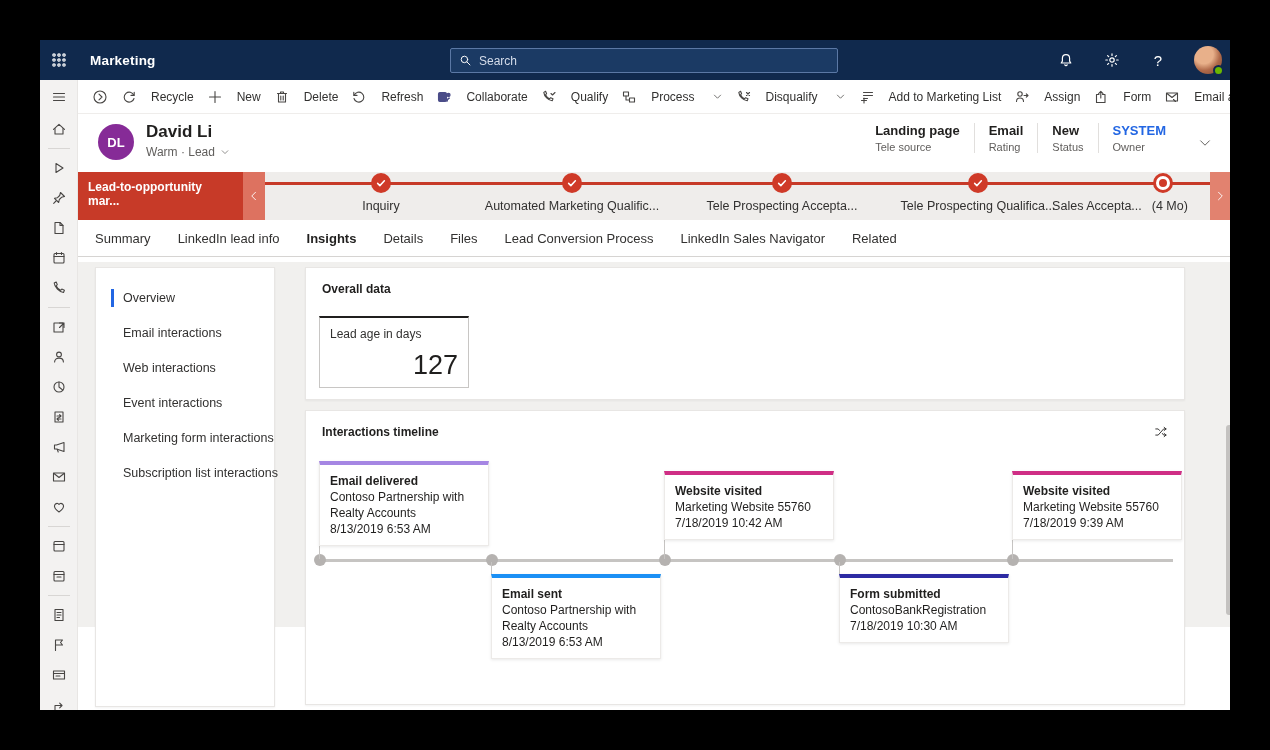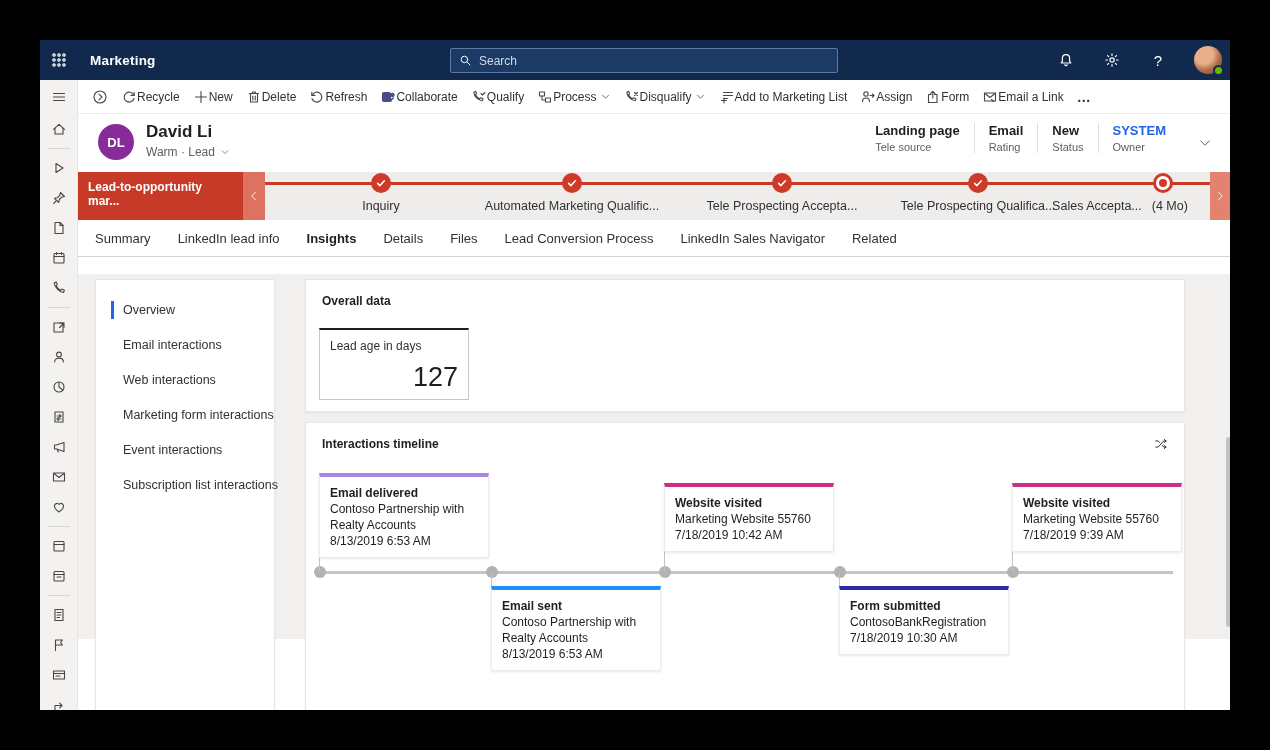--- a/index.html
+++ b/index.html
@@ -19,21 +19,21 @@
   
   .rail { position:absolute; left:0; top:40px; width:38px; height:630px; background:#f3f2f1; border-right:1px solid #e8e6e4; display:flex; flex-direction:column; align-items:stretch; }
   .rail-item { position:relative; height:30px; min-height:30px; display:flex; align-items:center; justify-content:center; cursor:pointer; color:#484644; }
   .rail-div { height:9px; min-height:9px; display:flex; align-items:center; justify-content:center; }
   .rail-div i { display:block; width:22px; height:1px; background:#d8d6d4; }
   svg.i { width:16px; height:16px; fill:none; stroke:#484644; stroke-width:1.1; stroke-linecap:round; stroke-linejoin:round; }
   svg.iw { width:16px; height:16px; fill:none; stroke:#fff; stroke-width:1.2; stroke-linecap:round; stroke-linejoin:round; }
 
   
   .cmdbar { position:absolute; left:38px; top:40px; width:1152px; height:34px; background:#fff; border-bottom:1px solid #efedeb; display:flex; align-items:center; padding-left:14px; gap:13px; overflow:hidden; }
-  .cmd-item { display:flex; align-items:center; gap:0; font-size:12px; color:#323130; white-space:nowrap; cursor:pointer; }
+  .cmd-item { display:flex; align-items:center; gap:14px; font-size:12px; color:#323130; white-space:nowrap; cursor:pointer; }
   .cmd-chev { margin-left:3px; }
 
   
   .rheader { position:absolute; left:38px; top:74px; width:1152px; height:58px; background:#fff; }
   .ravatar { position:absolute; left:20px; top:10px; width:36px; height:36px; border-radius:50%; background:#862b97; color:#fff; display:flex; align-items:center; justify-content:center; font-size:13px; font-weight:700; }
   .rname { position:absolute; left:68px; top:8px; font-size:17px; font-weight:700; color:#201f1e; }
   .rsub { position:absolute; left:68px; top:31px; font-size:12px; color:#605e5c; display:flex; align-items:center; gap:5px; cursor:pointer; }
   .hfields { position:absolute; right:50px; top:9px; display:flex; align-items:center; }
   .hfield { padding:0 14px; text-align:left; cursor:default; }
   .hfield .v { font-size:13px; font-weight:700; color:#201f1e; white-space:nowrap; }
@@ -55,21 +55,21 @@
   .bpf-node.current i { display:block; width:8px; height:8px; border-radius:50%; background:#cf3a28; }
   .bpf-label { position:absolute; top:27px; transform:translateX(-50%); font-size:12.5px; color:#323130; white-space:nowrap; cursor:pointer; }
   .bpf-label b { font-weight:400; margin-left:10px; }
 
   
   .tabs { position:absolute; left:38px; top:180px; width:1152px; height:37px; background:#fff; border-bottom:1px solid #d6d4d2; display:flex; align-items:center; padding-left:17px; gap:27px; }
   .tab { font-size:13px; color:#323130; white-space:nowrap; cursor:pointer; }
   .tab.active { font-weight:700; color:#201f1e; }
 
   
-  .content { position:absolute; left:38px; top:234px; width:1152px; height:365px; background:#f1f0ee; }
+  .content { position:absolute; left:38px; top:222px; width:1152px; height:365px; background:#f1f0ee; }
   .panel { position:absolute; background:#fff; border:1px solid #e8e6e4; box-shadow:0 1px 2px rgba(0,0,0,.05); }
   .navpanel { left:17px; top:5px; width:180px; height:440px; padding-top:12px; }
   .nav-item { position:relative; height:35px; display:flex; align-items:center; padding-left:27px; font-size:12.5px; color:#323130; cursor:pointer; white-space:nowrap; }
   .nav-item.sel::before { content:""; position:absolute; left:15px; top:9px; width:3px; height:18px; background:#2266e3; }
 
   .card-overall { left:227px; top:5px; width:880px; height:133px; padding:14px 16px; }
   .sec-title { font-size:12px; font-weight:700; color:#201f1e; }
   .kpi-tile { position:absolute; left:13px; top:48px; width:150px; height:72px; background:#fff; border:1px solid #c8c6c4; border-top:2px solid #201f1e; padding:9px 10px; cursor:default; }
   .kpi-label { font-size:12px; color:#323130; }
   .kpi-value { position:absolute; right:10px; bottom:6px; font-size:27px; color:#201f1e; }
@@ -466,22 +466,22 @@
     <span class="tab">LinkedIn Sales Navigator</span>
     <span class="tab">Related</span>
   </div>
 
   <div class="content">
 
     <div class="panel navpanel">
       <div class="nav-item sel">Overview</div>
       <div class="nav-item">Email interactions</div>
       <div class="nav-item">Web interactions</div>
+      <div class="nav-item">Event interactions</div>
       <div class="nav-item">Marketing form interactions</div>
-      <div class="nav-item">Event interactions</div>
       <div class="nav-item">Subscription list interactions</div>
     </div>
 
     <div class="panel card-overall">
       <div class="sec-title">Overall data</div>
       <div class="kpi-tile">
         <div class="kpi-label">Lead age in days</div>
         <div class="kpi-value">127</div>
       </div>
     </div>

